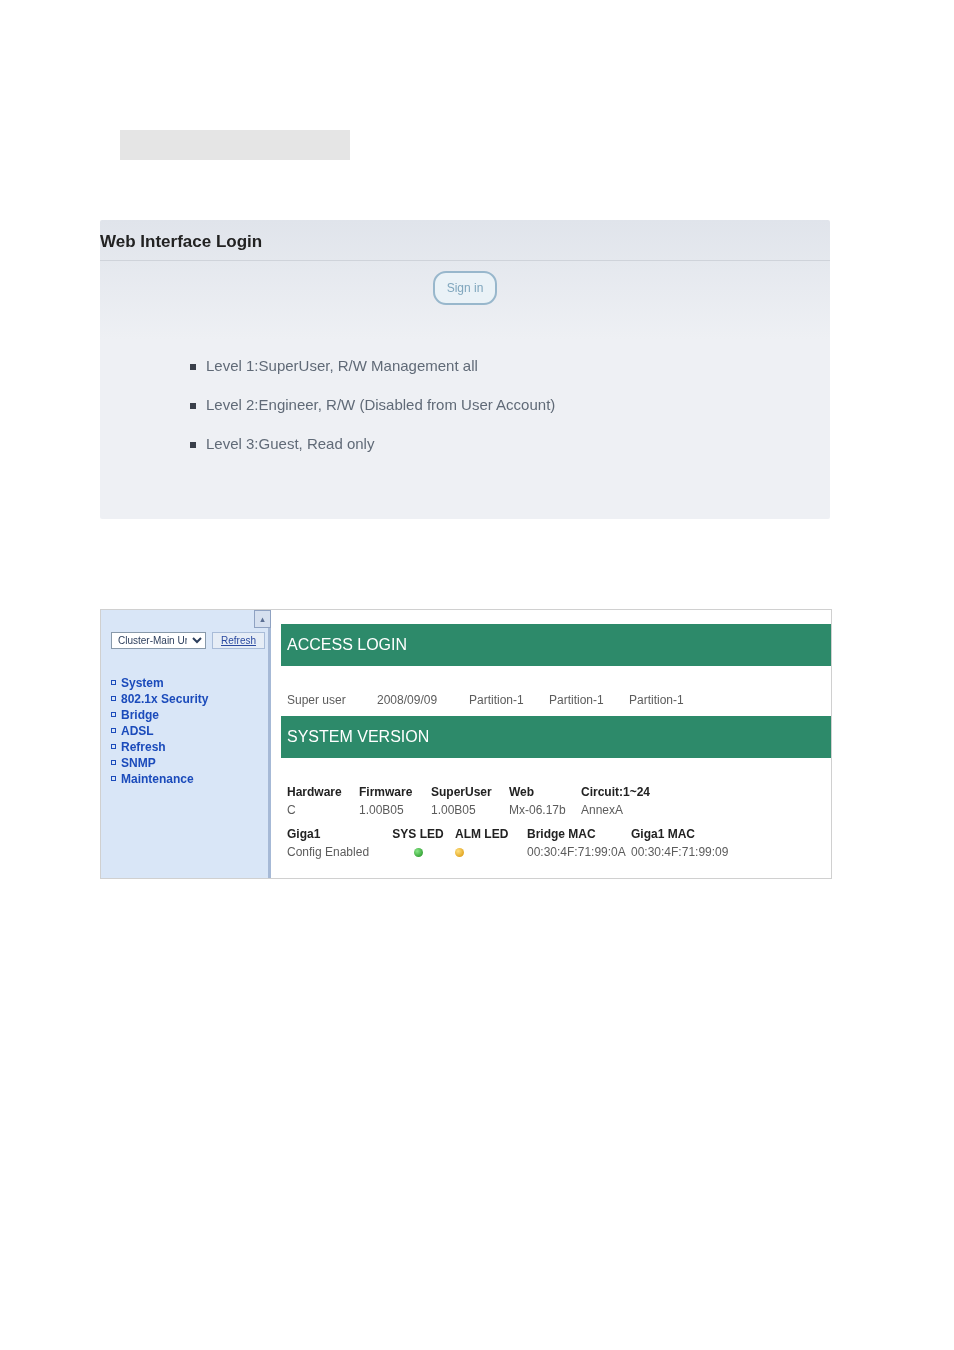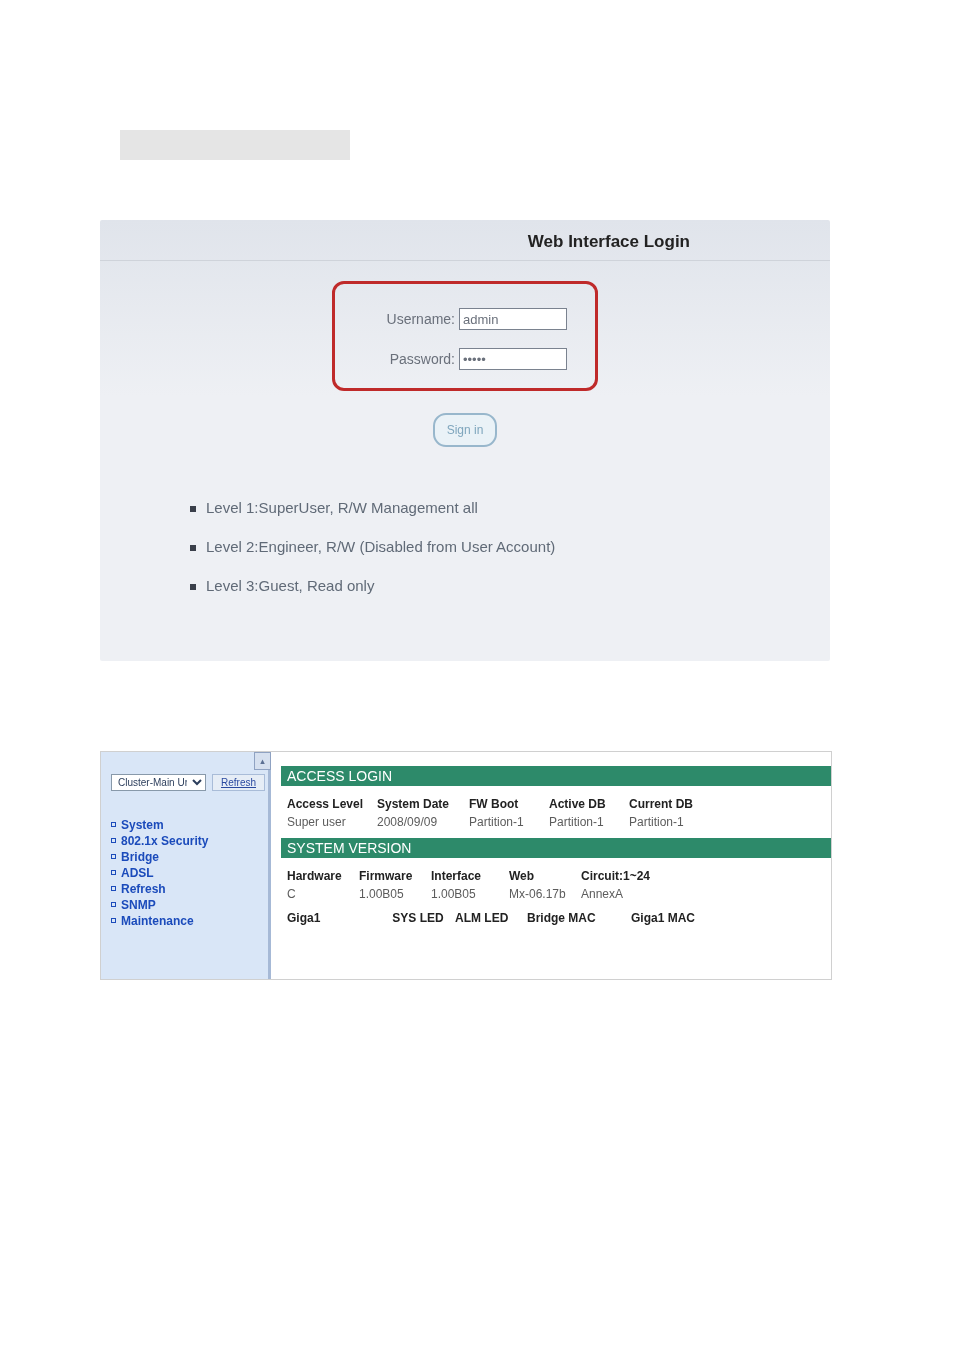--- a/index.html
+++ b/index.html
@@ -20,21 +20,20 @@
     }
     
     .login-panel {
       width: 730px;
       background: linear-gradient(180deg, #e0e4eb 0%, #eef0f4 40%, #eef0f4 100%);
       border-radius: 2px;
       padding: 0;
       margin-bottom: 90px;
     }
     .login-header {
-      text-align: right;
       padding: 12px 140px 8px 0;
       color: #222;
       font-weight: bold;
       font-size: 17px;
       border-bottom: 1px solid #cfd3da;
     }
     .login-body {
       padding: 0 0 20px 0;
     }
     .login-form-wrap {
@@ -183,23 +182,23 @@
     .main-title {
       text-align: center;
       color: #1a3fe0;
       font-size: 19px;
       font-weight: bold;
       margin-bottom: 10px;
     }
     .section-bar {
       background: #2d8a6a;
       color: #ffffff;
-      font-size: 14px;
-      padding: 2px 6px;
-      margin-bottom: 10px;
+      font-size: 16px;
+      padding: 12px 6px;
+      margin-bottom: 26px;
     }
     .data-table {
       padding-left: 6px;
       margin-bottom: 8px;
     }
     .data-row {
       display: flex;
       font-size: 12px;
       color: #5c5c5c;
       padding: 1px 0;
@@ -231,32 +230,20 @@
   </style>
 </head>
 <body>
 
 <div class="page">
   <div class="gray-box"></div>
 
   <div class="login-panel">
     <div class="login-header">Web Interface Login</div>
     <div class="login-body">
-      <div class="login-form-wrap">
-        <div class="login-form">
-          <div class="form-row">
-            <label>Username:</label>
-            <input type="text" value="admin" style="">
-          </div>
-          <div class="form-row">
-            <label>Password:</label>
-            <input type="text" value="•••••" style="">
-          </div>
-        </div>
-      </div>
       <div class="signin-wrap">
         <button class="signin-btn">Sign in</button>
       </div>
       <div class="level-list">
         <div class="level-item">
             <span class="bullet"></span>
             <span>Level 1:SuperUser, R/W Management all</span>
           </div>
         <div class="level-item">
             <span class="bullet"></span>
@@ -286,60 +273,60 @@
         <div class="nav-item">ADSL</div>
         <div class="nav-item">Refresh</div>
         <div class="nav-item">SNMP</div>
         <div class="nav-item">Maintenance</div>
       </div>
     </div>
     <div class="main">
 
       <div class="section-bar">ACCESS LOGIN</div>
       <div class="data-table">
-        <div class="data-row head">
-          <div class="cell al-1">Access Level</div>
-          <div class="cell al-2">System Date</div>
-          <div class="cell al-3">FW Boot</div>
-          <div class="cell al-4">Active DB</div>
-          <div class="cell al-5">Current DB</div>
-        </div>
         <div class="data-row">
           <div class="cell al-1">Super user</div>
           <div class="cell al-2">2008/09/09</div>
           <div class="cell al-3">Partition-1</div>
           <div class="cell al-4">Partition-1</div>
           <div class="cell al-5">Partition-1</div>
         </div>
       </div>
 
       <div class="section-bar">SYSTEM VERSION</div>
       <div class="data-table">
         <div class="data-row head">
           <div class="cell sv-1">Hardware</div>
           <div class="cell sv-2">Firmware</div>
-          <div class="cell sv-3">Interface</div>
+          <div class="cell sv-3">SuperUser</div>
           <div class="cell sv-4">Web</div>
           <div class="cell sv-5">Circuit:1~24</div>
         </div>
         <div class="data-row">
           <div class="cell sv-1">C</div>
           <div class="cell sv-2">1.00B05</div>
           <div class="cell sv-3">1.00B05</div>
           <div class="cell sv-4">Mx-06.17b</div>
           <div class="cell sv-5">AnnexA</div>
         </div>
       </div>
 
       <div class="data-table">
         <div class="data-row head">
           <div class="cell gs-1">Giga1</div>
           <div class="cell gs-2">SYS LED</div>
           <div class="cell gs-3">ALM LED</div>
           <div class="cell gs-4">Bridge MAC</div>
           <div class="cell gs-5">Giga1 MAC</div>
         </div>
+        <div class="data-row">
+          <div class="cell gs-1">Config Enabled</div>
+          <div class="cell gs-2"><span class="led green"></span></div>
+          <div class="cell gs-3"><span class="led amber"></span></div>
+          <div class="cell gs-4">00:30:4F:71:99:0A</div>
+          <div class="cell gs-5">00:30:4F:71:99:09</div>
+        </div>
       </div>
 
     </div>
   </div>
 
 </div>
 
 </body></html>

